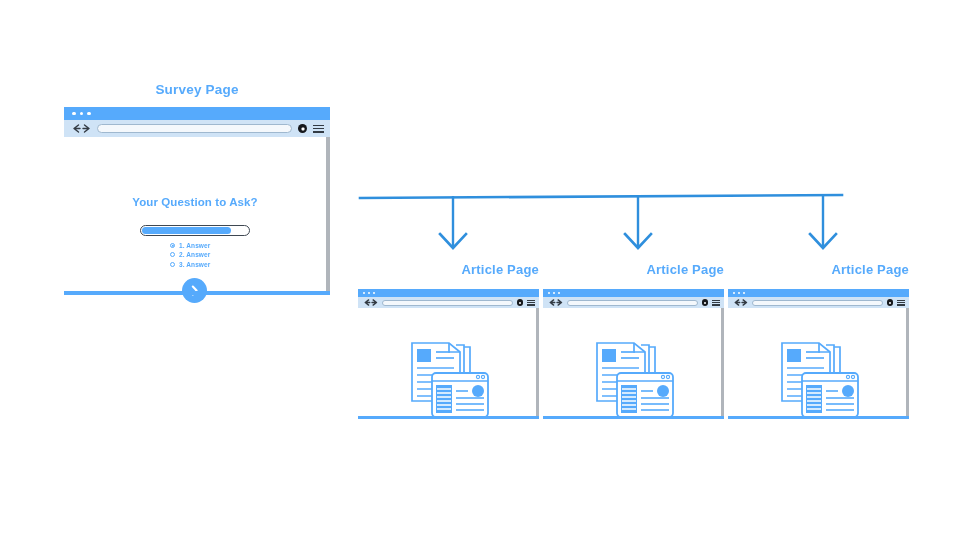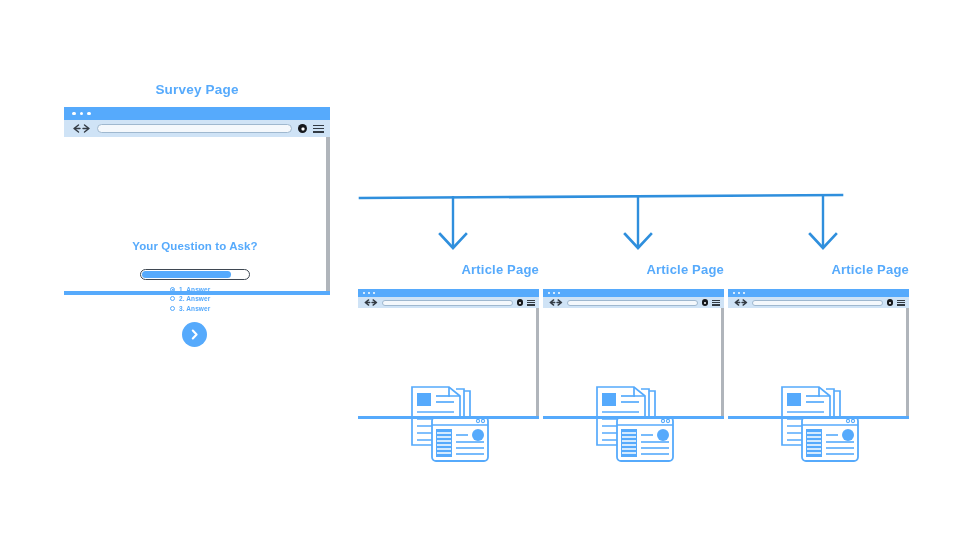--- a/index.html
+++ b/index.html
@@ -79,21 +79,20 @@
   }
   .burger i {
     display: block;
     background: #333b44;
     width: 100%;
   }
   .win-body {
     position: absolute;
     left: 0; right: 0;
     background: #ffffff;
-    margin-top: 44px;
   }
   .scrollbar {
     position: absolute;
     right: 0;
     background: #b0b5bb;
   }
   .win-footer {
     position: absolute;
     left: 0;
     background: #56aafc;

